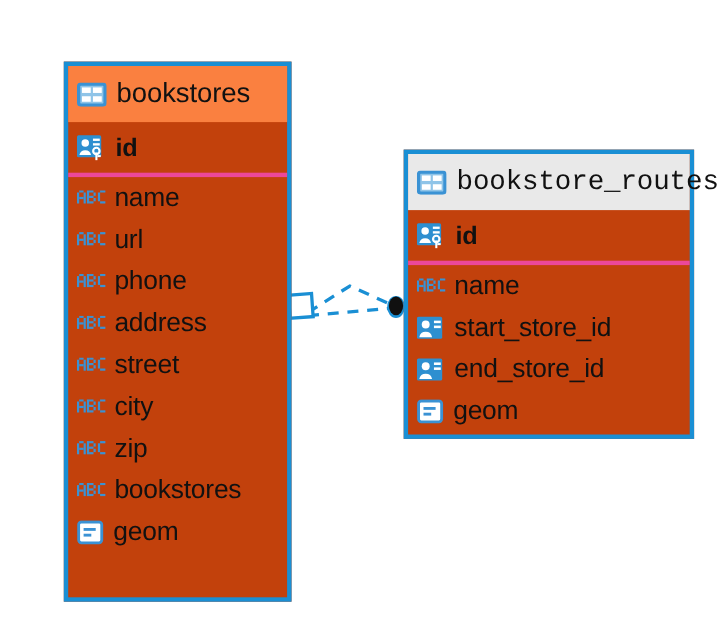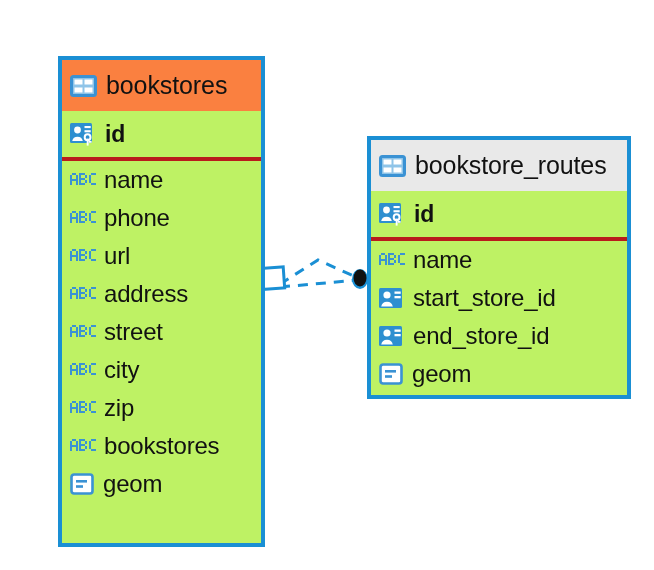--- a/index.html
+++ b/index.html
@@ -19,21 +19,21 @@
   #canvas {
     position: absolute;
     inset: 0;
   }
 
   
   .entity {
     position: absolute;
     box-sizing: border-box;
     border: 4px solid #1A8FD4;
-    background: #bef264;
+    background: #c2410c;
     z-index: 3;
   }
   #entity-bookstores {
     left: 58px;
     top: 56px;
     width: 207px;
     height: 491px;
   }
   #entity-bookstore-routes {
     left: 367px;
@@ -44,33 +44,33 @@
 
   .entity-header {
     display: flex;
     align-items: center;
     box-sizing: border-box;
     padding: 0 8px;
     height: 51px;
     gap: 9px;
   }
   .entity-header.accent-orange { background: #FA8040; }
-  .entity-header.accent-gray   { background: #E9E9E9; }
+  .entity-header.accent-gray   { background: #E9E9E9; font-family: Liberation Mono, monospace; }
 
   .entity-title {
     font-size: 25px;
     color: #111111;
     line-height: 1;
     white-space: nowrap;
     letter-spacing: -0.1px;
   }
 
   
   .pk-section {
-    border-bottom: 4px solid #b91c1c;
+    border-bottom: 4px solid #ec4899;
   }
 
   .field-row {
     display: flex;
     align-items: center;
     box-sizing: border-box;
     padding: 0 8px;
     height: 38px;
     gap: 8px;
   }
@@ -199,44 +199,44 @@
               <rect x="15" y="2" width="2" height="3"></rect>
                 <rect x="11" y="5" width="4" height="2"></rect>
               <rect x="15" y="7" width="2" height="3"></rect>
                 <rect x="11" y="10" width="4" height="2"></rect>
               <rect x="19" y="2" width="2" height="8"></rect>
                 <rect x="21" y="0" width="5" height="2"></rect>
               <rect x="21" y="10" width="5" height="2"></rect>
             </g>
           </svg>
         </span>
+        <span class="field-label">url</span>
+      </div>
+
+      <div class="field-row">
+        <span class="icon">
+          <svg width="26" height="14" viewBox="0 0 26 14">
+            <g fill="#3A92D4">
+              <rect x="0" y="2" width="2" height="10"></rect>
+                <rect x="2" y="0" width="4" height="2"></rect>
+              <rect x="6" y="2" width="2" height="10"></rect>
+                <rect x="2" y="6" width="4" height="2"></rect>
+              <rect x="9" y="0" width="2" height="12"></rect>
+                <rect x="11" y="0" width="4" height="2"></rect>
+              <rect x="15" y="2" width="2" height="3"></rect>
+                <rect x="11" y="5" width="4" height="2"></rect>
+              <rect x="15" y="7" width="2" height="3"></rect>
+                <rect x="11" y="10" width="4" height="2"></rect>
+              <rect x="19" y="2" width="2" height="8"></rect>
+                <rect x="21" y="0" width="5" height="2"></rect>
+              <rect x="21" y="10" width="5" height="2"></rect>
+            </g>
+          </svg>
+        </span>
         <span class="field-label">phone</span>
-      </div>
-
-      <div class="field-row">
-        <span class="icon">
-          <svg width="26" height="14" viewBox="0 0 26 14">
-            <g fill="#3A92D4">
-              <rect x="0" y="2" width="2" height="10"></rect>
-                <rect x="2" y="0" width="4" height="2"></rect>
-              <rect x="6" y="2" width="2" height="10"></rect>
-                <rect x="2" y="6" width="4" height="2"></rect>
-              <rect x="9" y="0" width="2" height="12"></rect>
-                <rect x="11" y="0" width="4" height="2"></rect>
-              <rect x="15" y="2" width="2" height="3"></rect>
-                <rect x="11" y="5" width="4" height="2"></rect>
-              <rect x="15" y="7" width="2" height="3"></rect>
-                <rect x="11" y="10" width="4" height="2"></rect>
-              <rect x="19" y="2" width="2" height="8"></rect>
-                <rect x="21" y="0" width="5" height="2"></rect>
-              <rect x="21" y="10" width="5" height="2"></rect>
-            </g>
-          </svg>
-        </span>
-        <span class="field-label">url</span>
       </div>
 
       <div class="field-row">
         <span class="icon">
           <svg width="26" height="14" viewBox="0 0 26 14">
             <g fill="#3A92D4">
               <rect x="0" y="2" width="2" height="10"></rect>
                 <rect x="2" y="0" width="4" height="2"></rect>
               <rect x="6" y="2" width="2" height="10"></rect>
                 <rect x="2" y="6" width="4" height="2"></rect>

